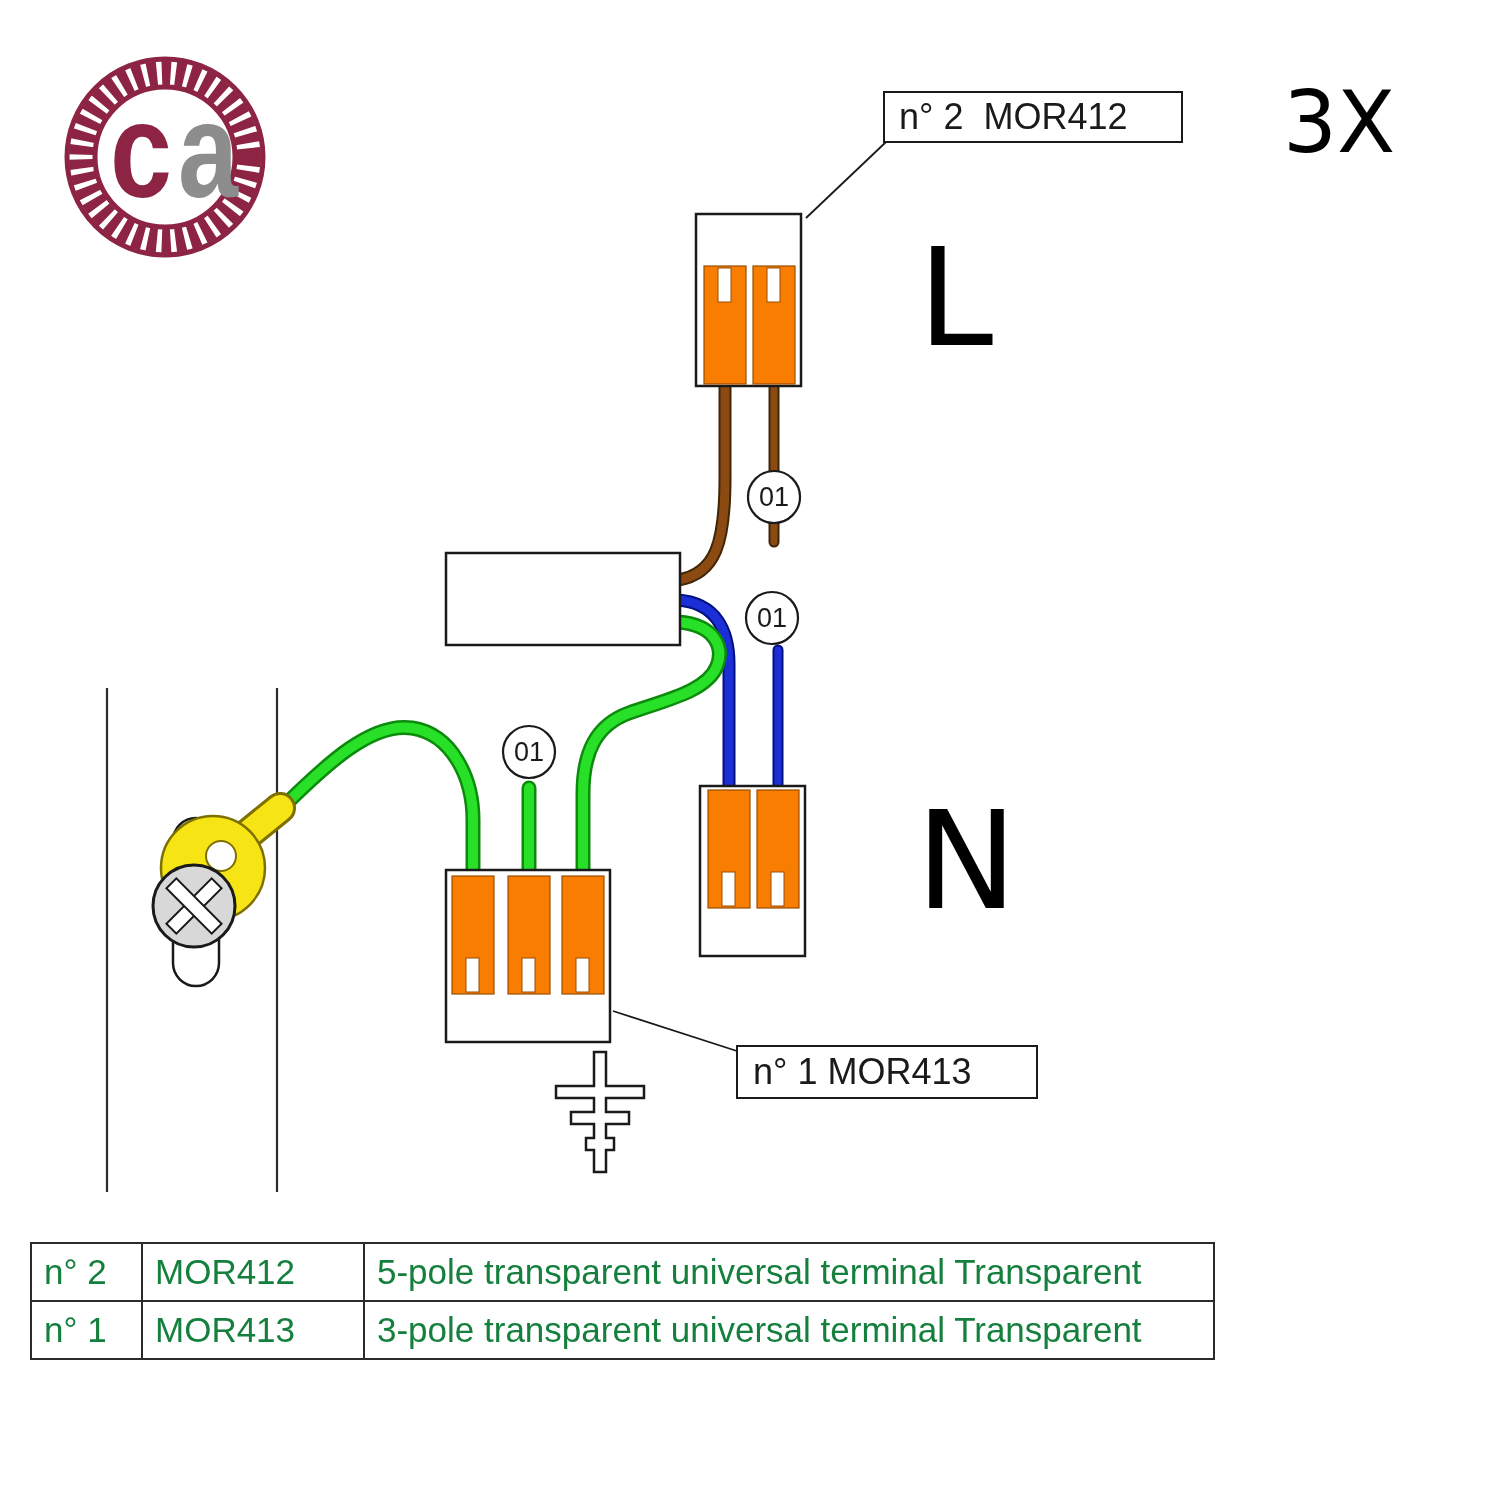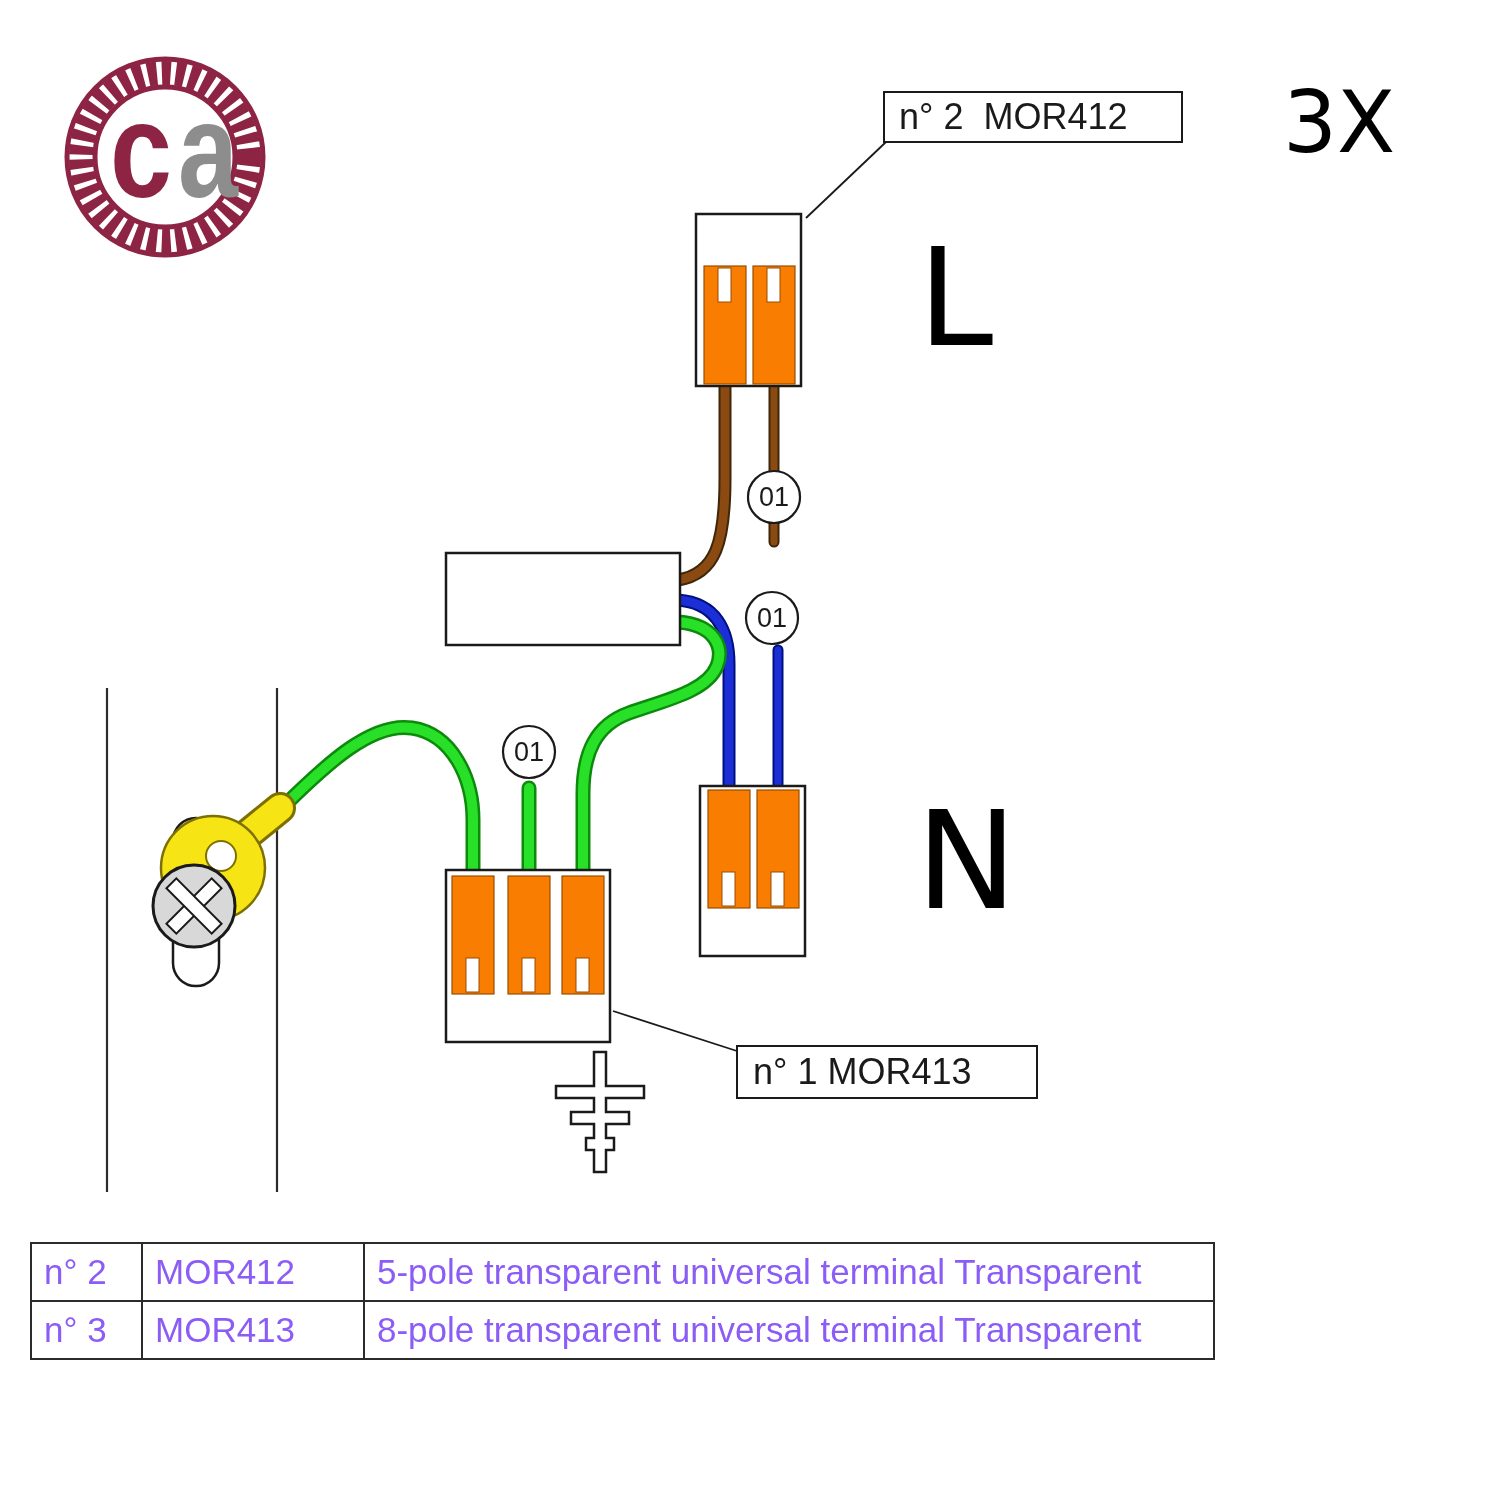--- a/index.html
+++ b/index.html
@@ -29,21 +29,21 @@
   .ring-line{fill:none;stroke:var(--brand,#8e2443)}
   .logo-letter{font:700 135px "Liberation Sans",sans-serif}
   .logo-c{fill:var(--brand,#8e2443)} .logo-a{fill:var(--logo-gray,#8d8d8d)}
 
   .lug{fill:var(--lug-yellow,#f6e414);stroke:#7d7000;stroke-width:2.5}
   .lug-hole{fill:#fff;stroke:#7d7000;stroke-width:2}
   .screw-head{fill:#d8d8d8;stroke:#1a1a1a;stroke-width:3}
   .cross-bar{fill:#fff;stroke:#1a1a1a;stroke-width:2}
   .earth{fill:#fff;stroke:#1a1a1a;stroke-width:2.5}
 
-  .parts-table{position:absolute;left:30px;top:1242px;border-collapse:collapse;font-size:35px;color:#8b5cf6}
+  .parts-table{position:absolute;left:30px;top:1242px;border-collapse:collapse;font-size:35px;color:#15803d}
   .parts-table td{border:2px solid #2b2b2b;height:52px;padding:2px 12px;white-space:nowrap}
   .td-qty{width:85px}.td-code{width:196px}.td-desc{width:824px}
 </style>
 </head>
 <body>
 
 <div class="canvas">
 
   <svg class="diagram-svg" width="1500" height="1496" viewBox="0 0 1500 1496" xmlns="http://www.w3.org/2000/svg">
 
@@ -162,20 +162,20 @@
   </svg>
 
   <table class="parts-table">
     <tbody>
       <tr>
         <td class="td-qty">n° 2</td>
         <td class="td-code">MOR412</td>
         <td class="td-desc">5-pole transparent universal terminal Transparent</td>
       </tr>
       <tr>
-        <td class="td-qty">n° 3</td>
+        <td class="td-qty">n° 1</td>
         <td class="td-code">MOR413</td>
-        <td class="td-desc">8-pole transparent universal terminal Transparent</td>
+        <td class="td-desc">3-pole transparent universal terminal Transparent</td>
       </tr>
     </tbody>
   </table>
 
 </div>
 
 </body></html>

